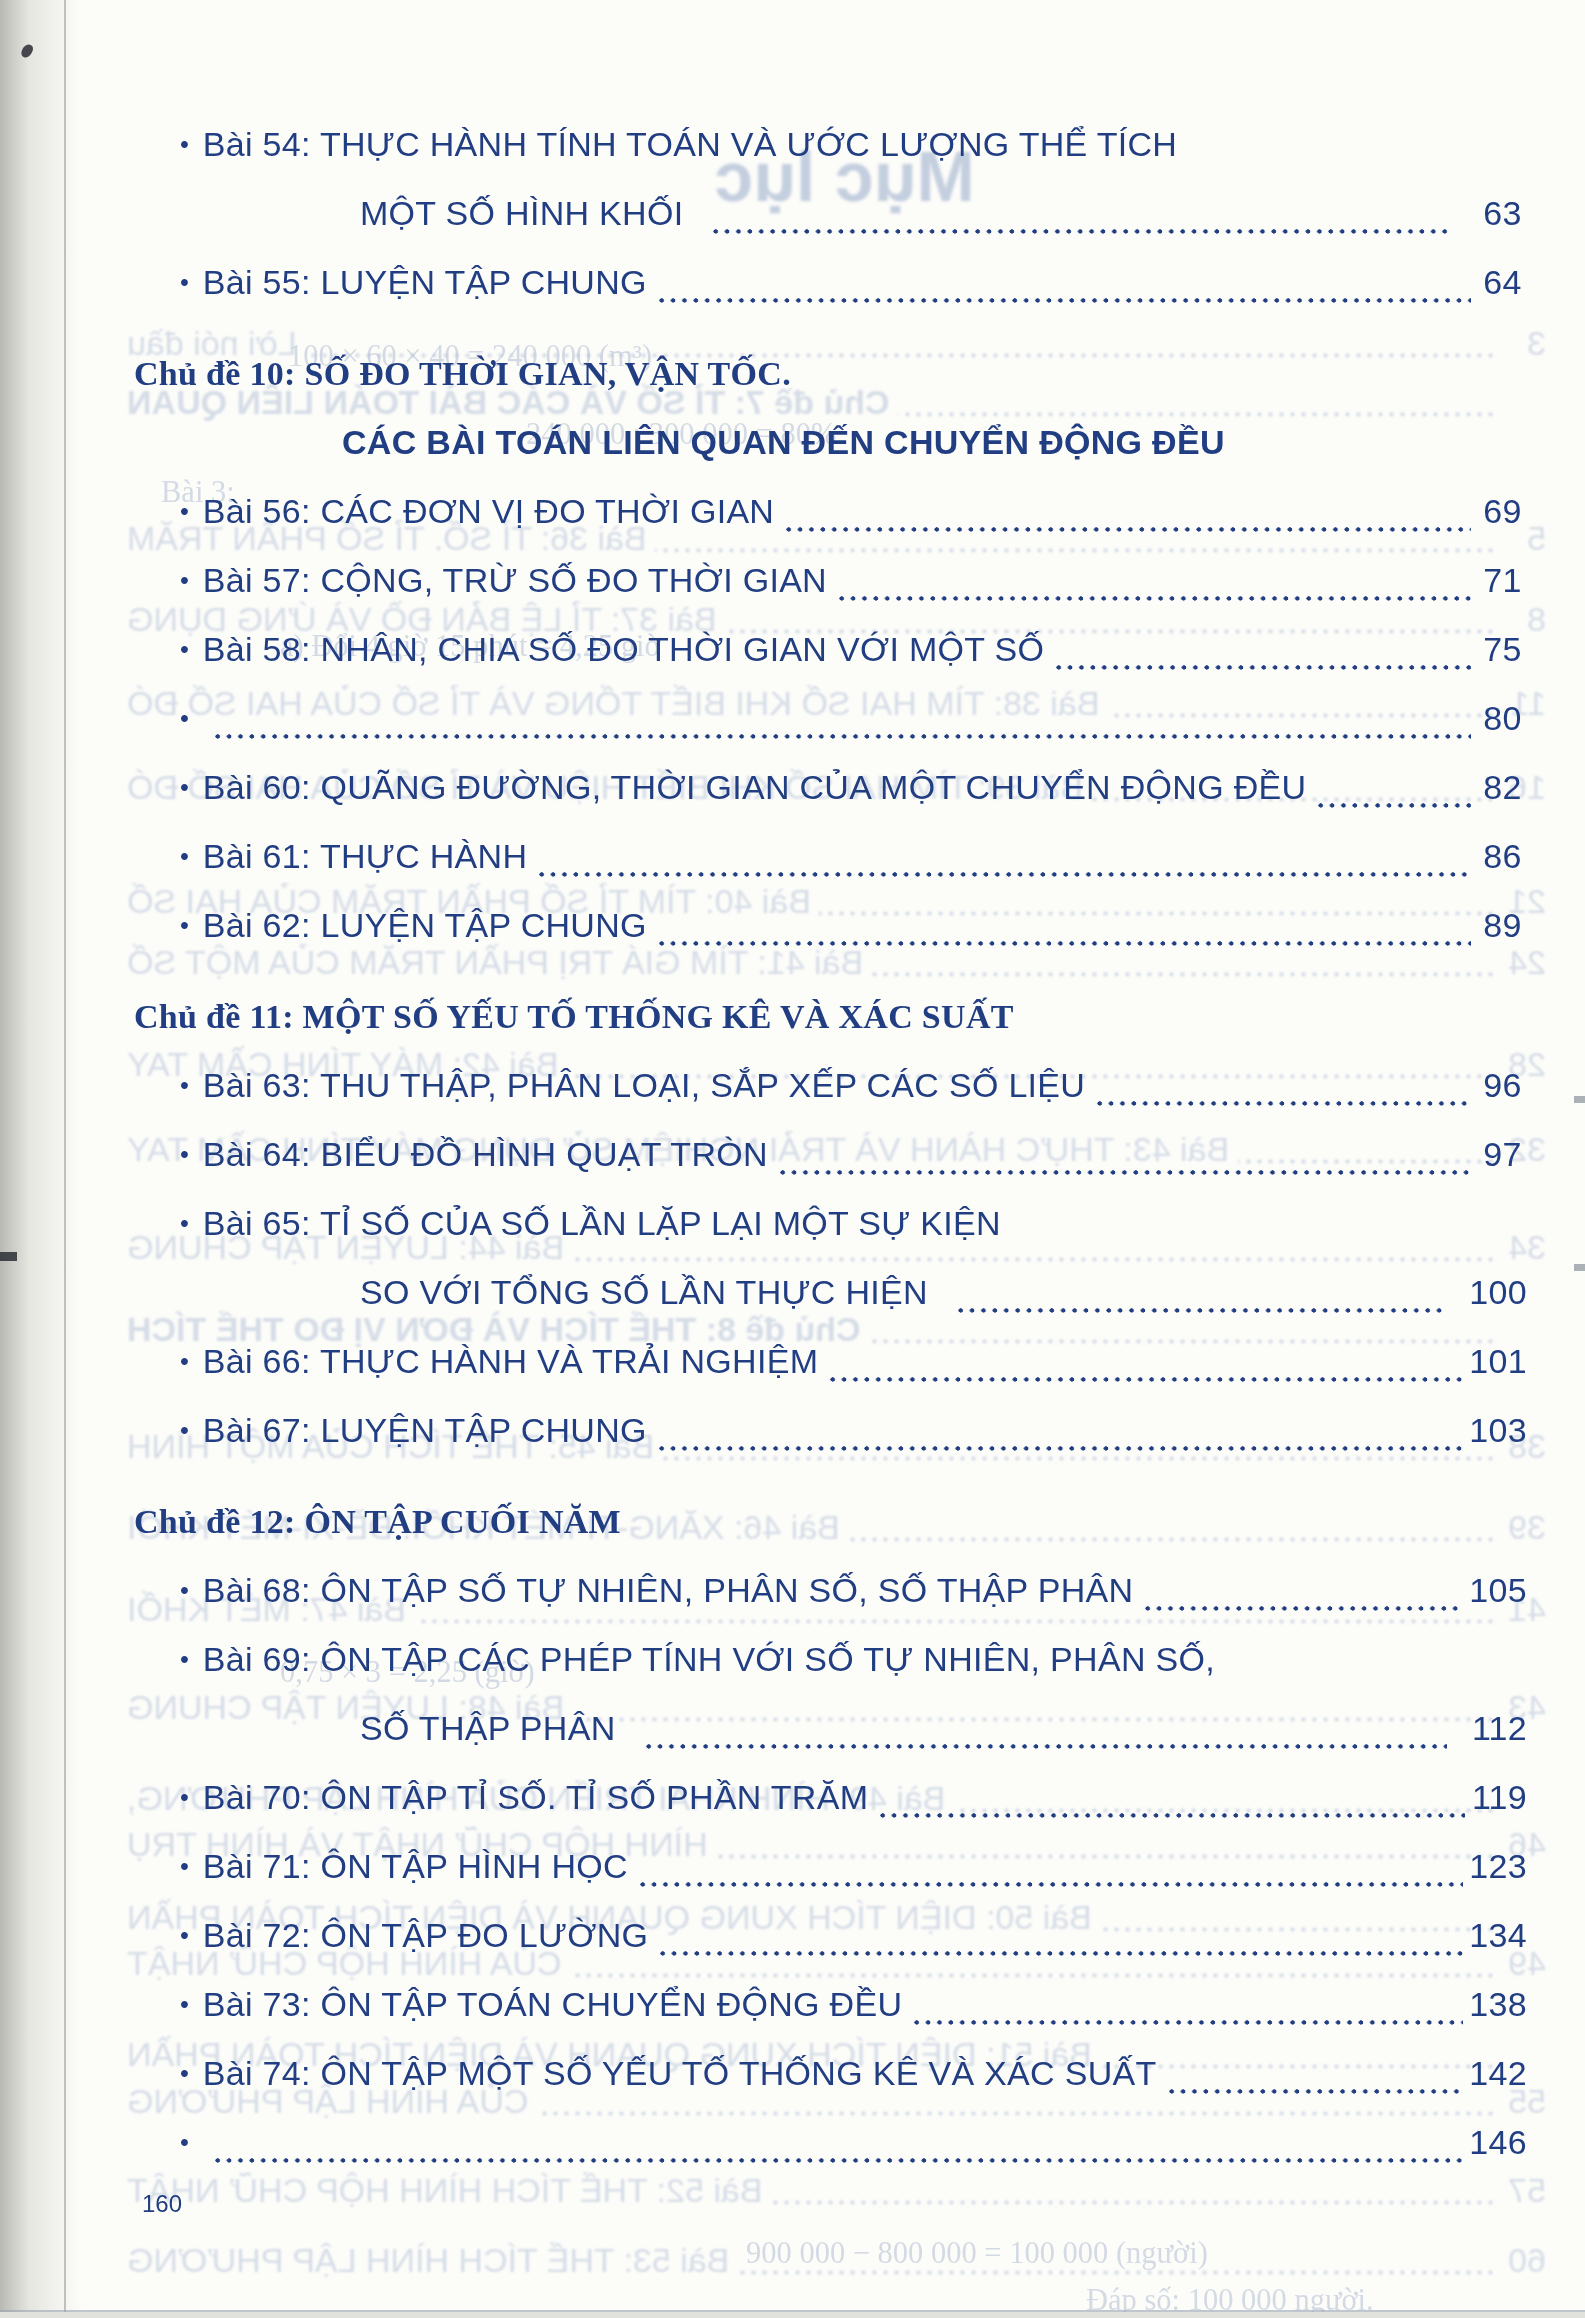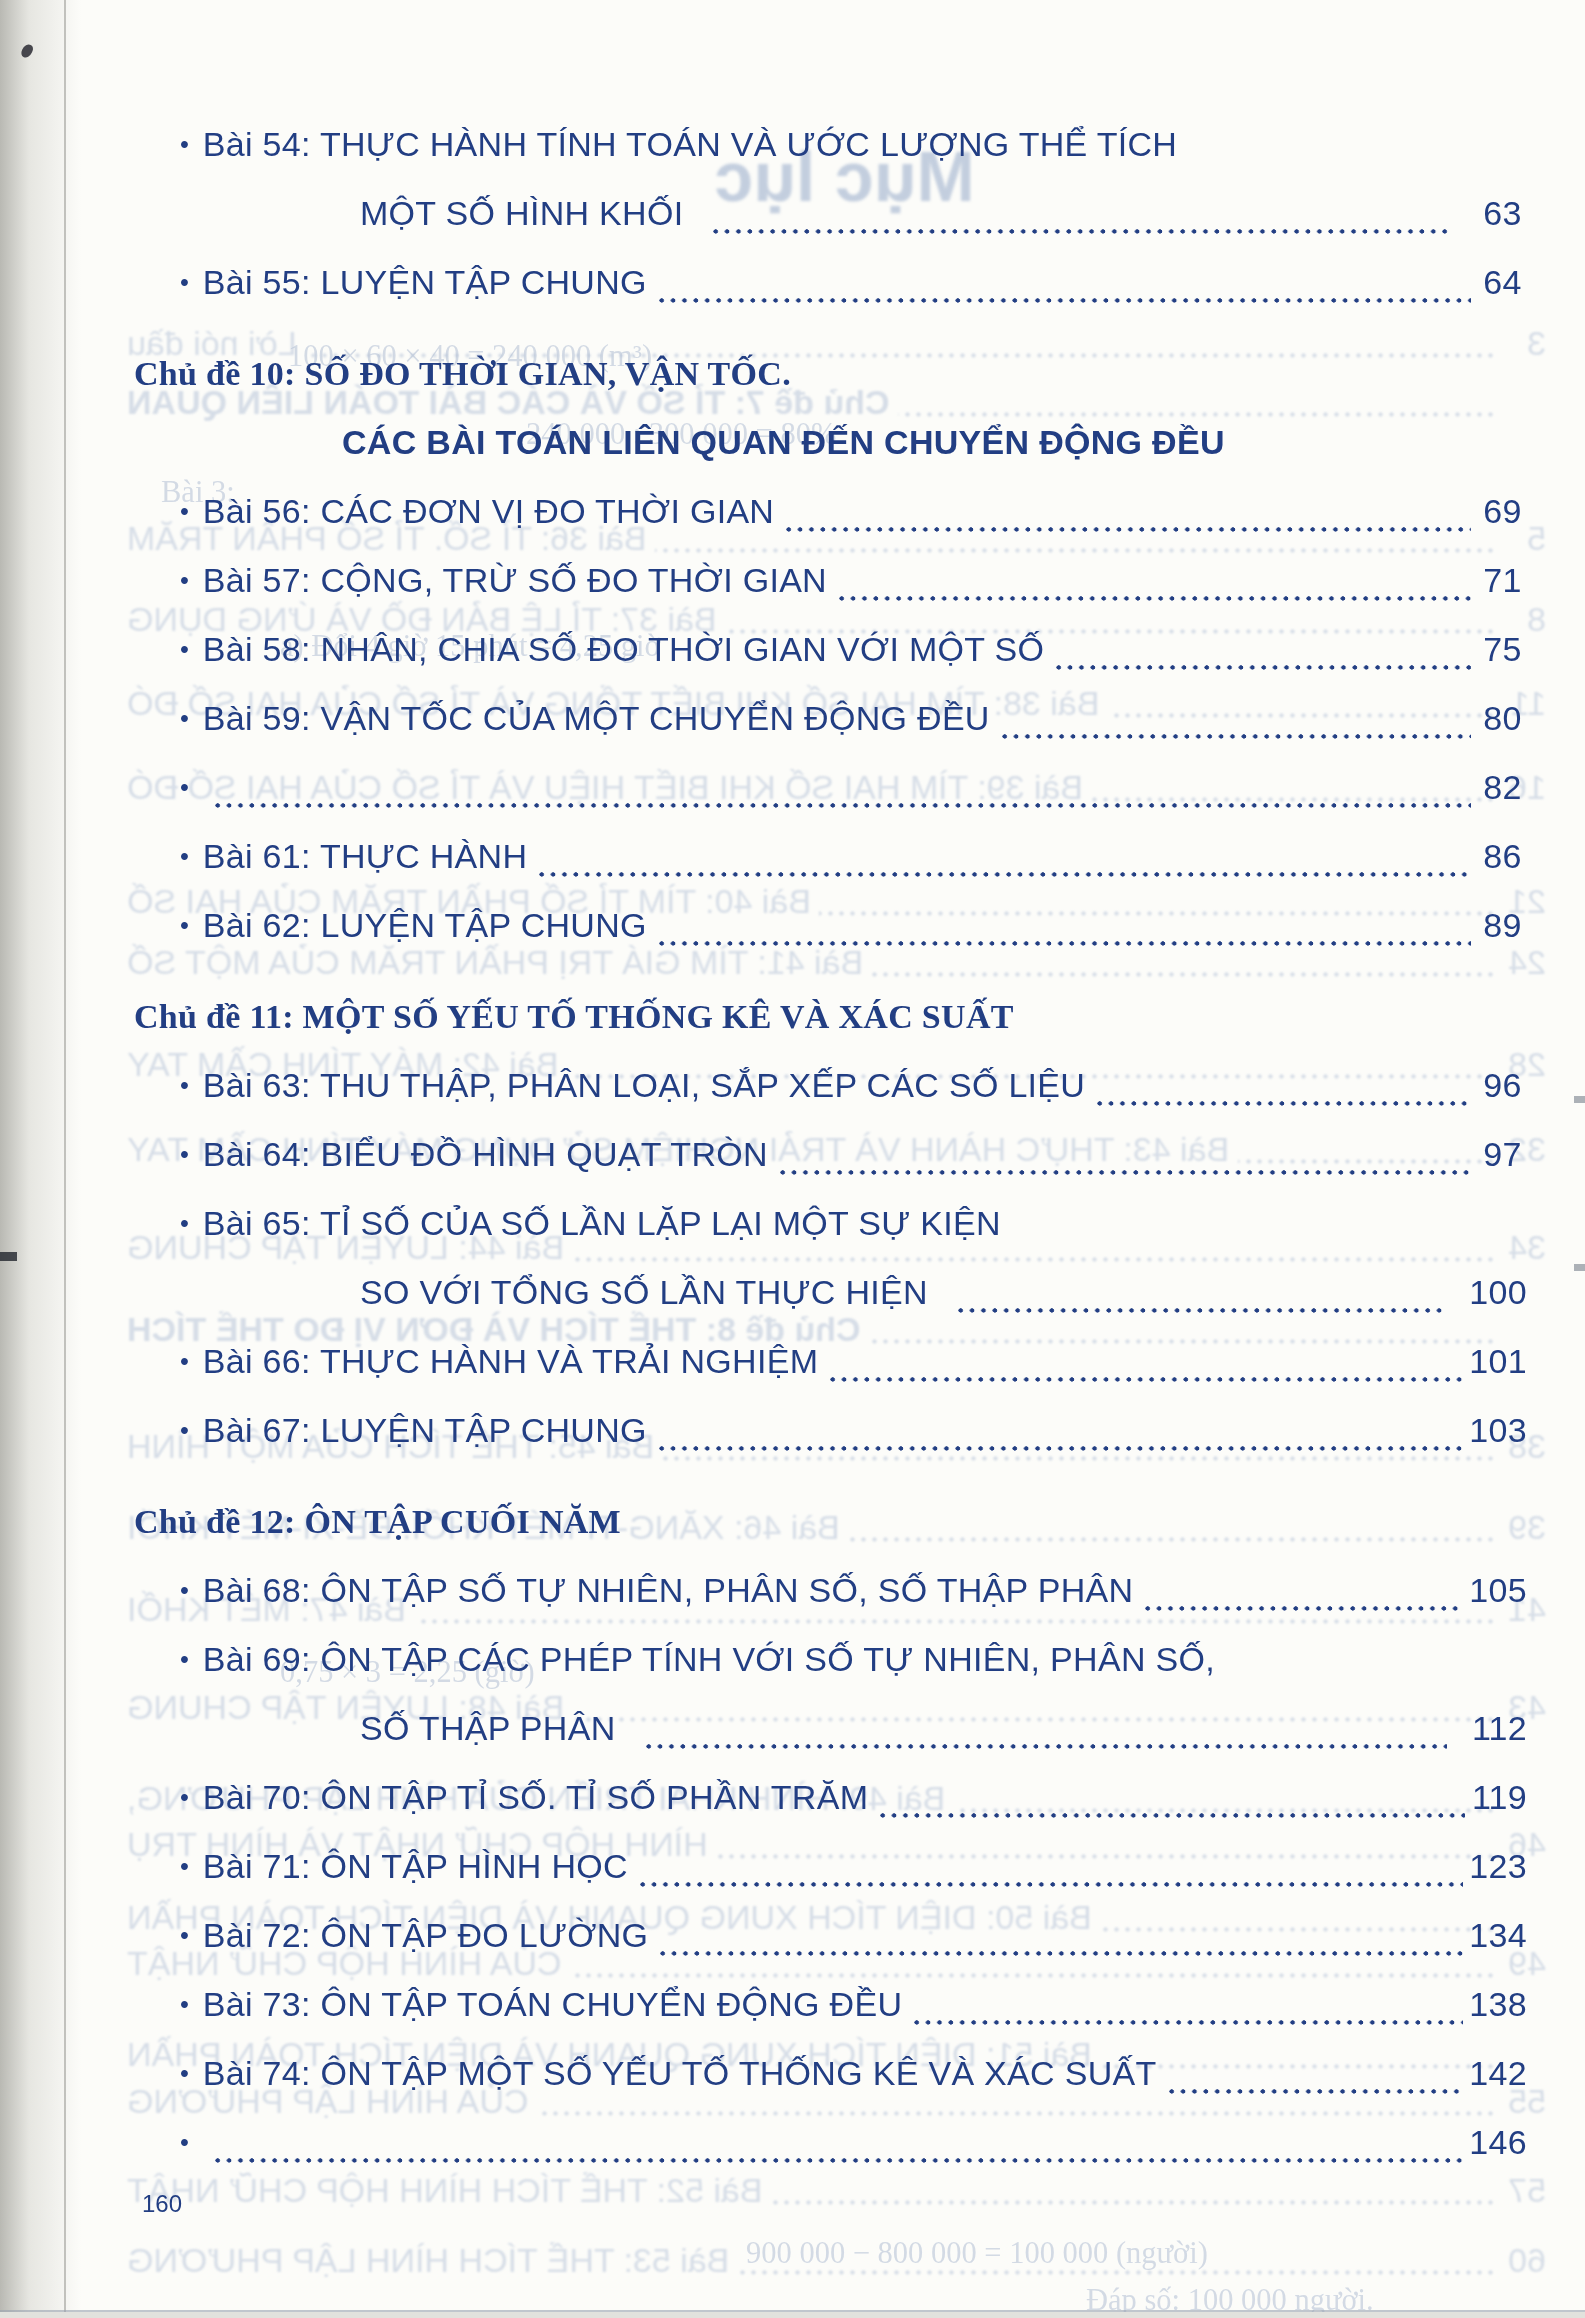--- a/index.html
+++ b/index.html
@@ -230,26 +230,26 @@
         <span class="pg">71</span>
       </div>
     <div class="row item">
         <span class="bullet">•</span>
         <span class="t">Bài 58: NHÂN, CHIA SỐ ĐO THỜI GIAN VỚI MỘT SỐ</span>
         <span class="leader"></span>
         <span class="pg">75</span>
       </div>
     <div class="row item">
         <span class="bullet">•</span>
-        <span class="t">Bài 59: VẬN TỐC CỦA MỘT CHUYỂN ĐỘNG ĐỀU</span>
         <span class="leader"></span>
         <span class="pg">80</span>
       </div>
     <div class="row item">
         <span class="bullet">•</span>
+        <span class="t">Bài 60: QUÃNG ĐƯỜNG, THỜI GIAN CỦA MỘT CHUYỂN ĐỘNG ĐỀU</span>
         <span class="leader"></span>
         <span class="pg">82</span>
       </div>
     <div class="row item">
         <span class="bullet">•</span>
         <span class="t">Bài 61: THỰC HÀNH</span>
         <span class="leader"></span>
         <span class="pg">86</span>
       </div>
     <div class="row item">

